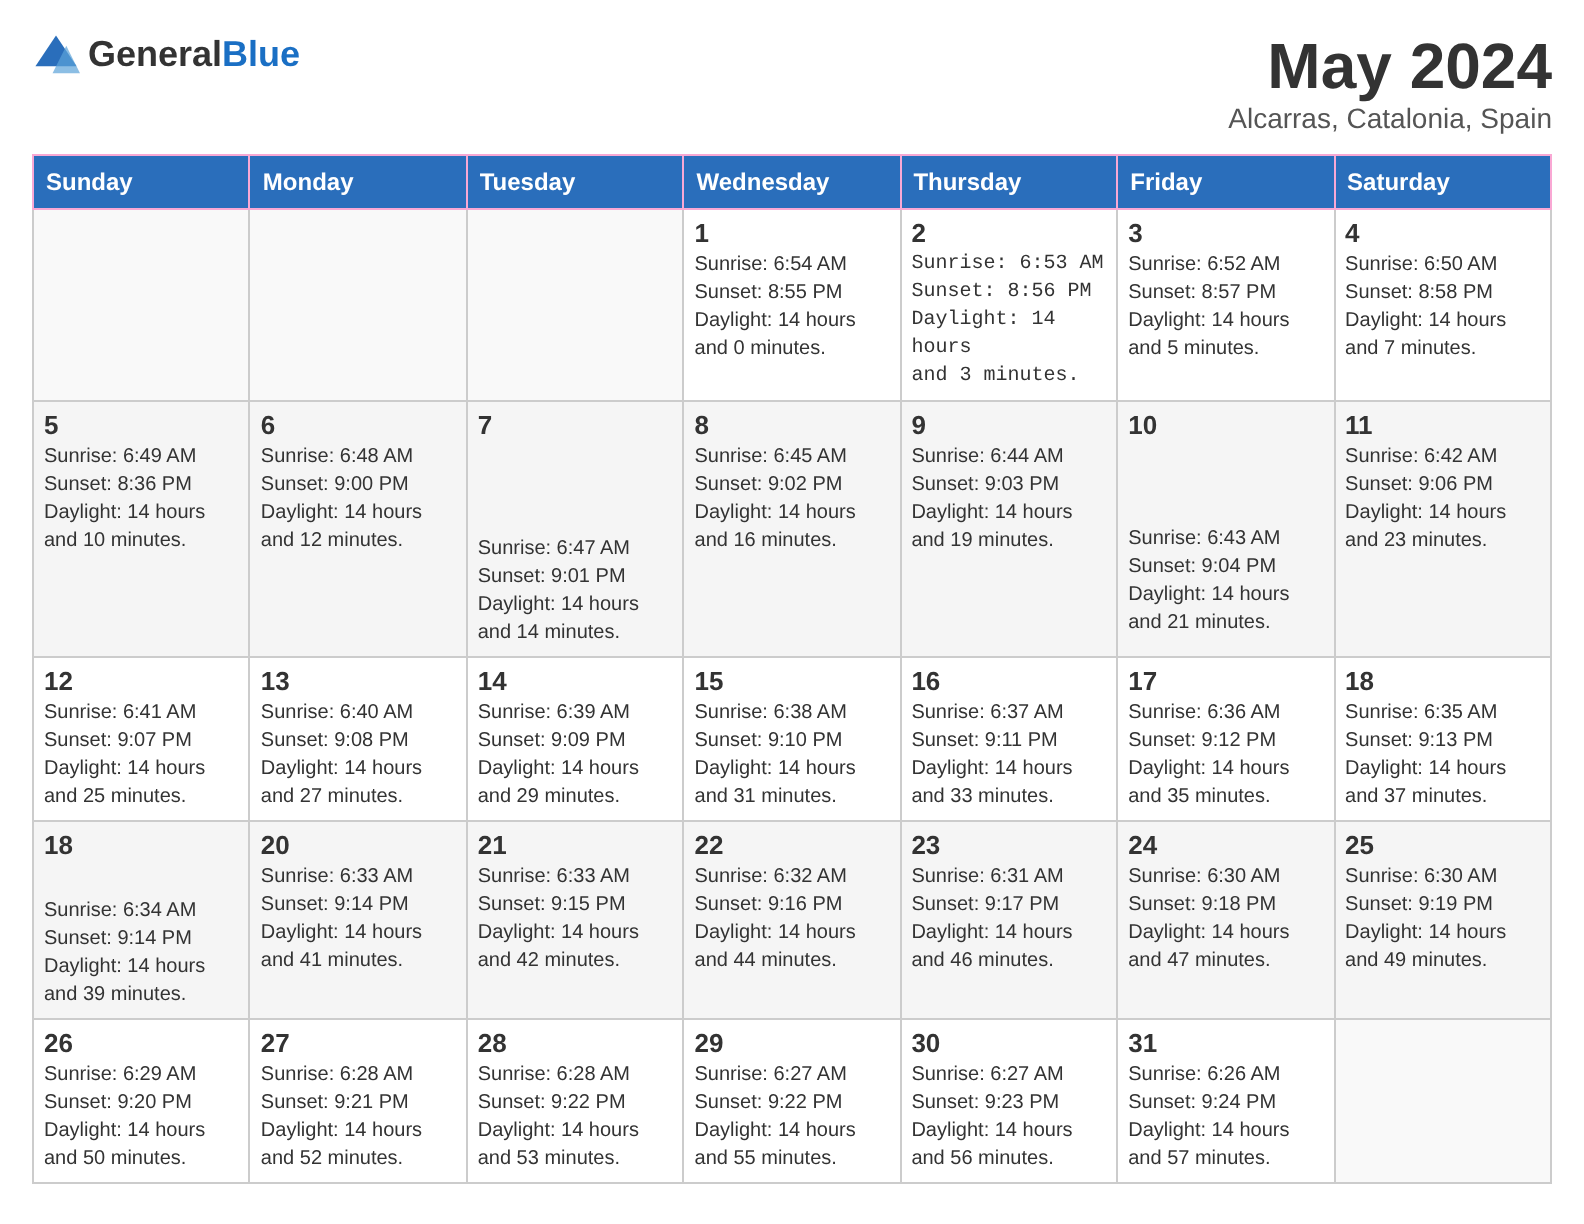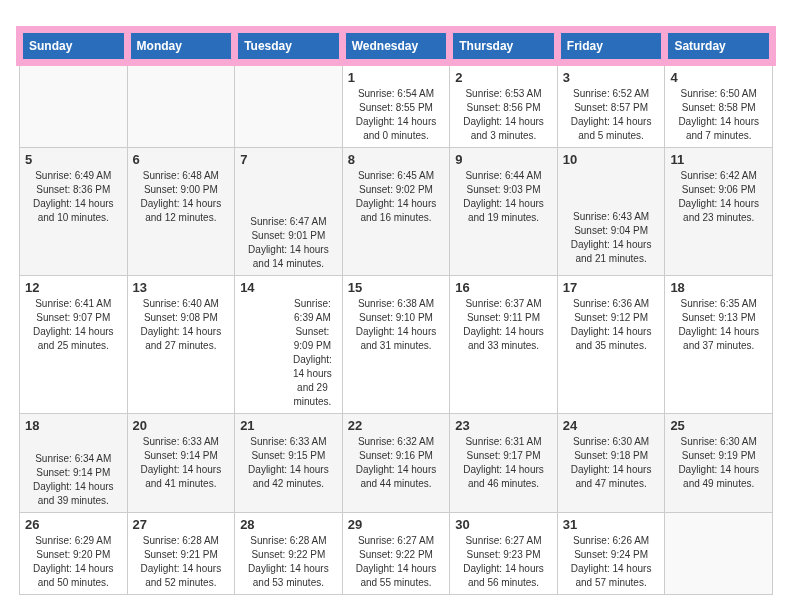--- a/index.html
+++ b/index.html
@@ -55,21 +55,21 @@
       border-collapse: collapse;
       table-layout: fixed;
     }
     thead tr th {
       background-color: #2a6ebb;
       color: #fff;
       text-align: left;
       padding: 6px 6px;
       font-size: 12px;
       font-weight: bold;
-      border: 7px solid #f9a8d4;
+      border: 1px solid #f9a8d4;
     }
     tbody tr td {
       border: 1px solid #ccc;
       vertical-align: top;
       padding: 4px 5px;
       font-size: 10.5px;
       color: #333;
       height: 80px;
       background: #fff;
     }
@@ -82,28 +82,38 @@
     .day-number {
       font-size: 13px;
       font-weight: bold;
       color: #333;
       margin-bottom: 2px;
     }
     .cell-info {
       font-size: 10px;
       color: #333;
       line-height: 1.4;
-      text-align: center;
     }
   </style>
 </head>
 <body>
 
 <div class="header-area">
+  <div class="logo">
+    <svg class="logo-icon" viewBox="0 0 28 28">
+      <polygon points="14,2 26,20 2,20" fill="#2a6ebb"></polygon>
+      <polygon points="20,8 28,24 12,24" fill="#5ba3d9" opacity="0.7"></polygon>
+    </svg>
+    <div>
+      <span class="logo-text-general">General</span><span class="logo-text-blue">Blue</span>
+    </div>
+  </div>
   <div class="title-area">
+    <div class="month-title">May 2024</div>
+    <div class="location-title">Alcarras, Catalonia, Spain</div>
   </div>
 </div>
 
 <table>
   <thead>
     <tr id="weekday-header">
     <th>Sunday</th>
         <th>Monday</th>
         <th>Tuesday</th>
         <th>Wednesday</th>
@@ -119,21 +129,21 @@
         <td class="empty"></td>
         <td>
           <div class="day-number">1</div>
           <div class="cell-info" style="white-space: pre-line;">Sunrise: 6:54 AM
 Sunset: 8:55 PM
 Daylight: 14 hours
 and 0 minutes.</div>
         </td>
         <td>
           <div class="day-number">2</div>
-          <div class="cell-info" style="white-space: pre-line;">Sunrise: 6:53 AM
+          <div class="cell-info" style="white-space: pre-line; font-family: Liberation Mono, monospace;">Sunrise: 6:53 AM
 Sunset: 8:56 PM
 Daylight: 14 hours
 and 3 minutes.</div>
         </td>
         <td>
           <div class="day-number">3</div>
           <div class="cell-info" style="white-space: pre-line;">Sunrise: 6:52 AM
 Sunset: 8:57 PM
 Daylight: 14 hours
 and 5 minutes.</div>
@@ -207,21 +217,21 @@
         </td>
         <td>
           <div class="day-number">13</div>
           <div class="cell-info" style="white-space: pre-line;">Sunrise: 6:40 AM
 Sunset: 9:08 PM
 Daylight: 14 hours
 and 27 minutes.</div>
         </td>
         <td>
           <div class="day-number">14</div>
-          <div class="cell-info" style="white-space: pre-line; margin-left: 48px;">Sunrise: 6:39 AM
+          <div class="cell-info" style="white-space: pre-line;">Sunrise: 6:39 AM
 Sunset: 9:09 PM
 Daylight: 14 hours
 and 29 minutes.</div>
         </td>
         <td>
           <div class="day-number">15</div>
           <div class="cell-info" style="white-space: pre-line;">Sunrise: 6:38 AM
 Sunset: 9:10 PM
 Daylight: 14 hours
 and 31 minutes.</div>

